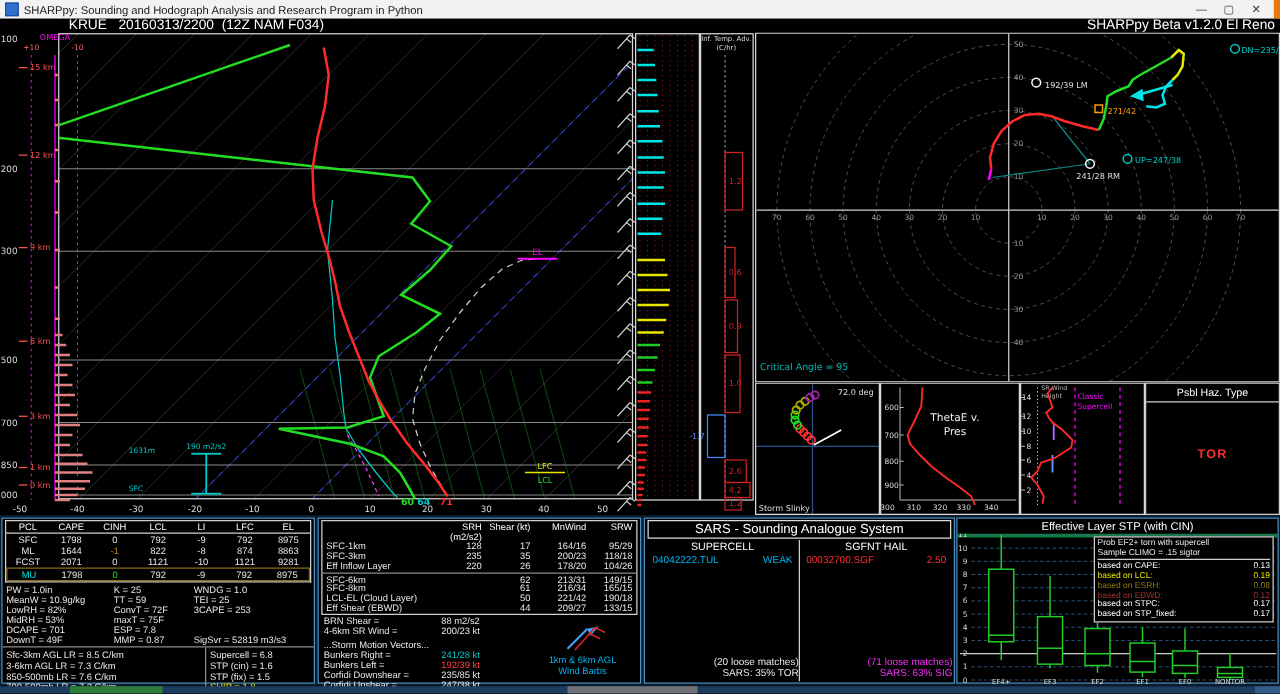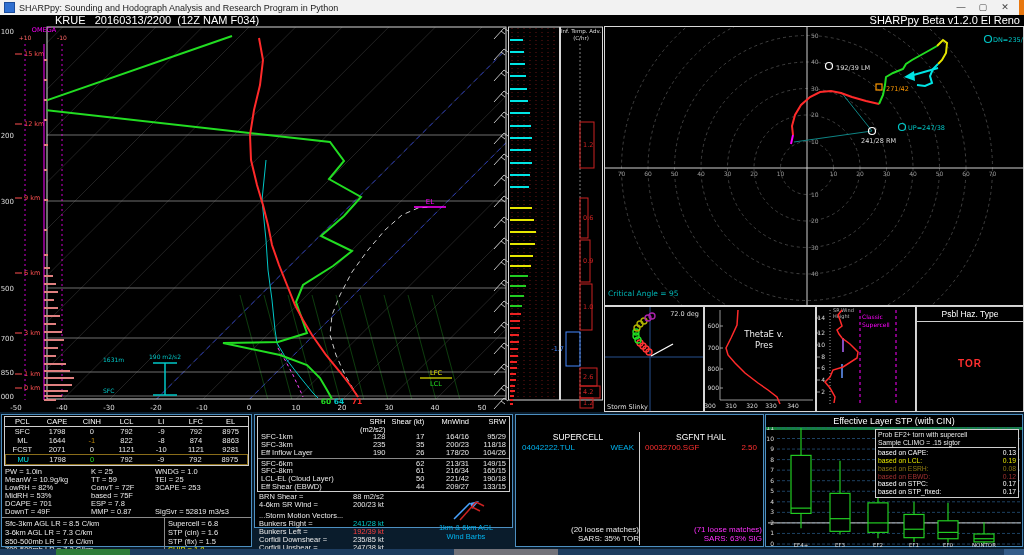--- a/index.html
+++ b/index.html
@@ -27,21 +27,21 @@
   #srwind-svg{left:816px;top:306px;width:100px;height:106px;}
   #hazard-panel{position:absolute;left:916px;top:306px;width:108px;height:106px;background:#000;
                 border:1px solid #cfcfcf;box-sizing:border-box;}
   .haz-title{text-align:center;color:#fff;font-size:8.5px;line-height:14px;border-bottom:1px solid #cfcfcf;}
   .haz-value{text-align:center;color:#ff3030;font-size:10px;font-weight:bold;margin-top:36px;letter-spacing:1px;}
   
   #bottom{position:absolute;left:0;top:412px;width:1024px;height:137px;background:#0a1c2c;text-decoration:underline;}
   .inset{position:absolute;background:#000;border:1px solid #4d8fc0;box-sizing:border-box;
          color:#e8e8e8;font-size:7.5px;}
   #p-thermo{left:1px;top:2px;width:251px;height:133px;}
-  #p-kinem{left:254px;top:2px;width:259px;height:114px;}
+  #p-kinem{left:254px;top:2px;width:259px;height:133px;}
   #p-sars{left:515px;top:2px;width:249px;height:133px;}
   #p-stp{left:765px;top:2px;width:258px;height:133px;}
   
   .prow{display:flex;text-align:center;line-height:9px;}
   .prow span{flex:1;}
   .pcl-head{border:1px solid #cfcfcf;margin:1px 2px 0;color:#fff;}
   .pcl-body{border:1px solid #cfcfcf;border-top:none;margin:0 2px;}
   .prow.hl{border:1px solid #8a6d1a;}
   .stats{display:grid;grid-template-columns:86px 64px 1fr;padding:2px 3px 1px;line-height:7.9px;}
   .tdiv{border-top:1px solid #8a8a8a;margin:1px 0 0;}
@@ -549,21 +549,21 @@
           <span>PW = 1.0in</span>
           <span>K = 25</span>
           <span>WNDG = 1.0</span>
           <span>MeanW = 10.9g/kg</span>
           <span>TT = 59</span>
           <span>TEI = 25</span>
           <span>LowRH = 82%</span>
           <span>ConvT = 72F</span>
           <span>3CAPE = 253</span>
           <span>MidRH = 53%</span>
-          <span>based = 75F</span>
+          <span>maxT = 75F</span>
           <span></span>
           <span>DCAPE = 701</span>
           <span>ESP = 7.8</span>
           <span></span>
           <span>DownT = 49F</span>
           <span>MMP = 0.87</span>
           <span>SigSvr = 52819 m3/s3</span>
         </div>
         <div class="tdiv"></div>
         <div class="lapsewrap">
@@ -599,21 +599,21 @@
           </div>
           <div class="krow">
             <span class="kl">SFC-3km</span>
             <span class="c1">235</span>
             <span class="c2">35</span>
             <span class="c3">200/23</span>
             <span class="c4">118/18</span>
           </div>
           <div class="krow">
             <span class="kl">Eff Inflow Layer</span>
-            <span class="c1">190</span>
+            <span class="c1">220</span>
             <span class="c2">26</span>
             <span class="c3">178/20</span>
             <span class="c4">104/26</span>
           </div>
           <div class="kdiv"></div>
           <div class="krow">
             <span class="kl">SFC-6km</span>
             <span class="c1"></span>
             <span class="c2">62</span>
             <span class="c3">213/31</span>
@@ -668,20 +668,21 @@
         </div>
         <div class="barbcap"><svg viewBox="0 0 40 22" width="40" height="22">
             <line x1="8" y1="20" x2="24" y2="4" stroke="#4aa3ff" stroke-width="1.5"></line>
             <polygon points="24,4 33,2 26,10" fill="#4aa3ff"></polygon>
             <line x1="14" y1="21" x2="30" y2="3" stroke="#cc2222" stroke-width="1.5"></line>
             <line x1="30" y1="3" x2="38" y2="7" stroke="#cc2222" stroke-width="1.5"></line>
             <line x1="26" y1="8" x2="34" y2="12" stroke="#cc2222" stroke-width="1.5"></line>
           </svg><div>1km &amp; 6km AGL</div><div>Wind Barbs</div></div>
       </div>
     <div id="p-sars" class="inset">
+        <div class="sars-title">SARS - Sounding Analogue System</div>
         <div class="sars-cols">
           <div class="scol first">
             <div class="shead">SUPERCELL</div>
             <div class="smatch">
               <span style="color: rgb(0, 180, 240);">04042222.TUL</span>
               <span style="color: rgb(0, 180, 240);">WEAK</span>
             </div>
             <div class="sfoot" style="color: rgb(232, 232, 232);">
               <div>(20 loose matches)</div>
               <div>SARS: 35% TOR</div>

